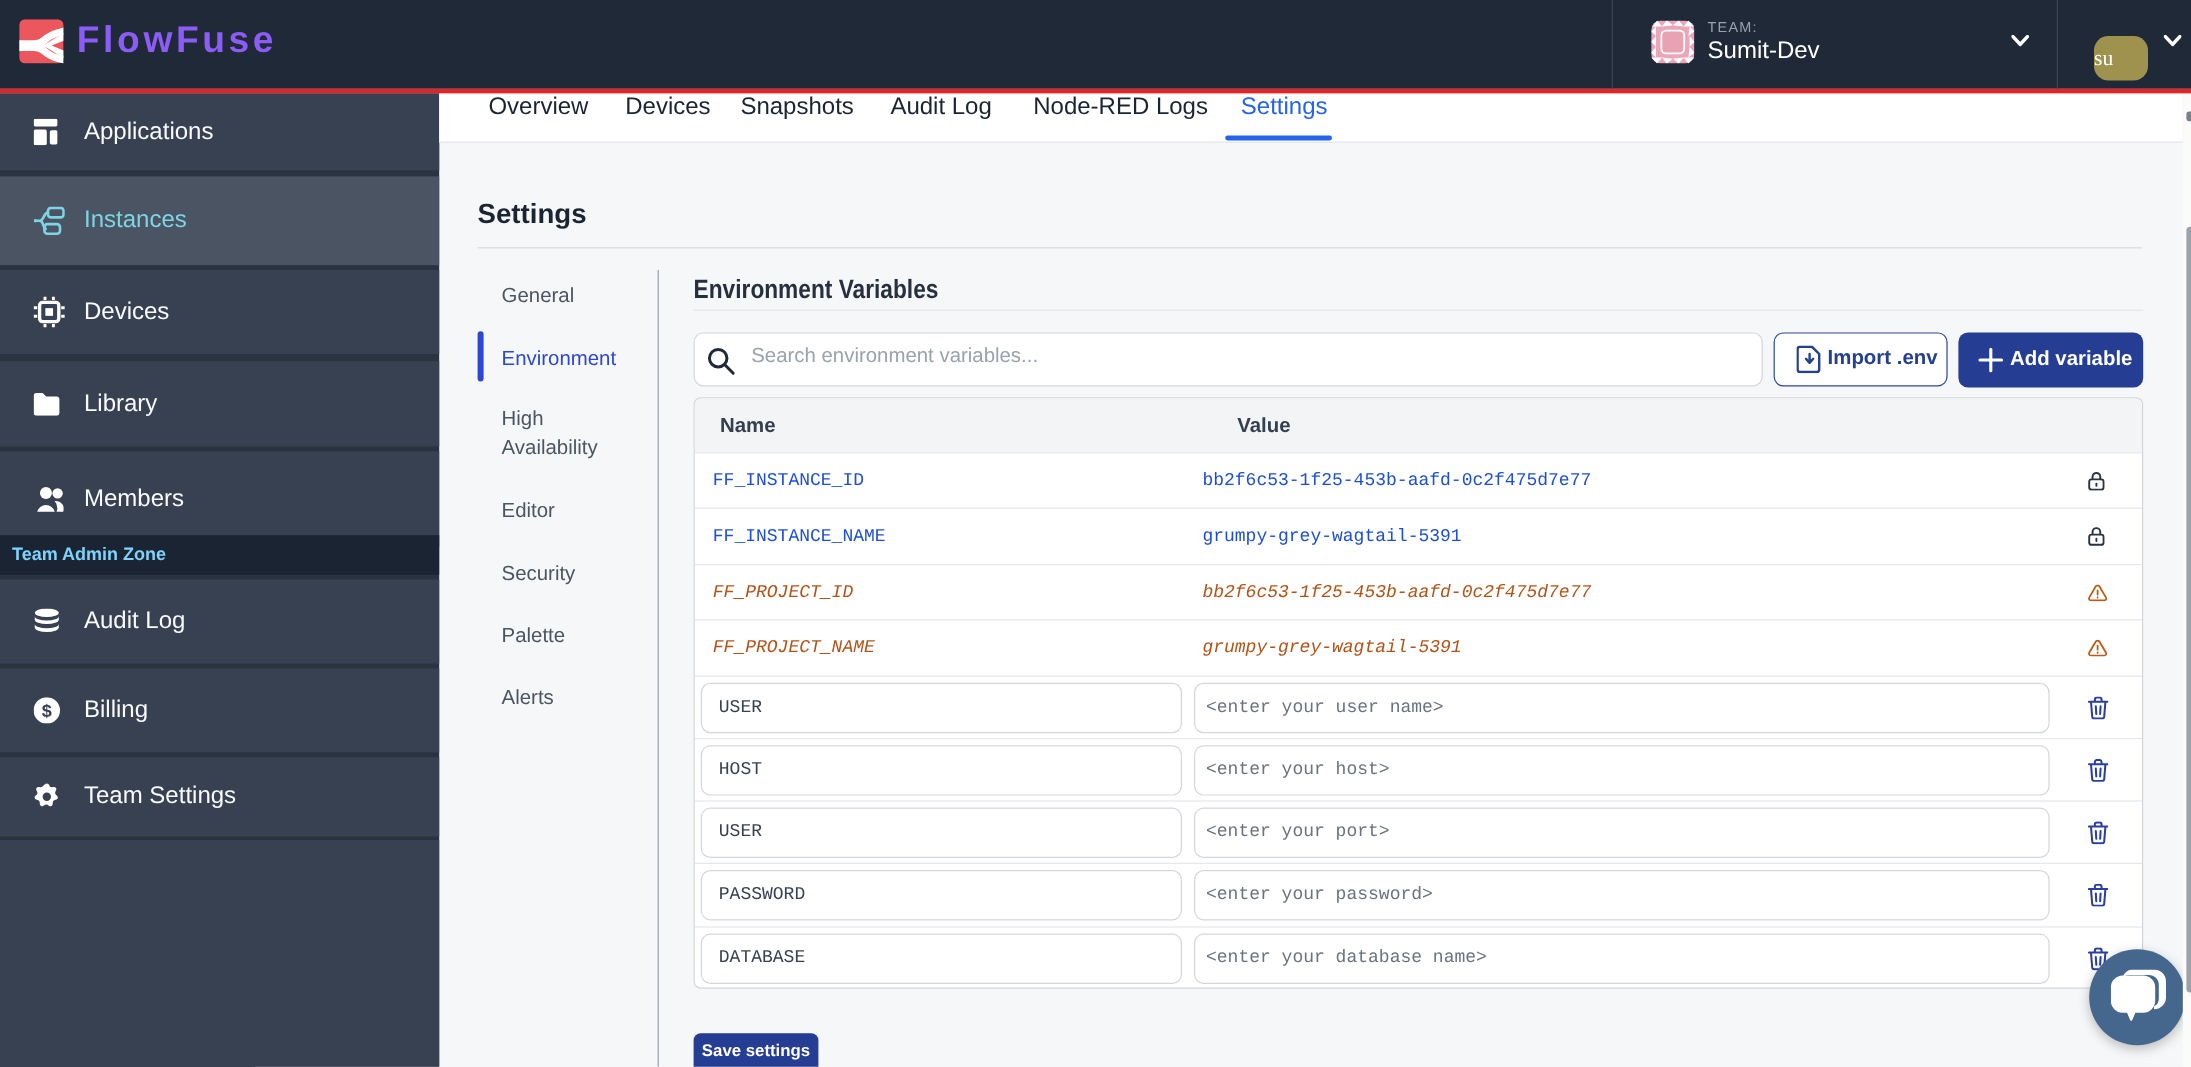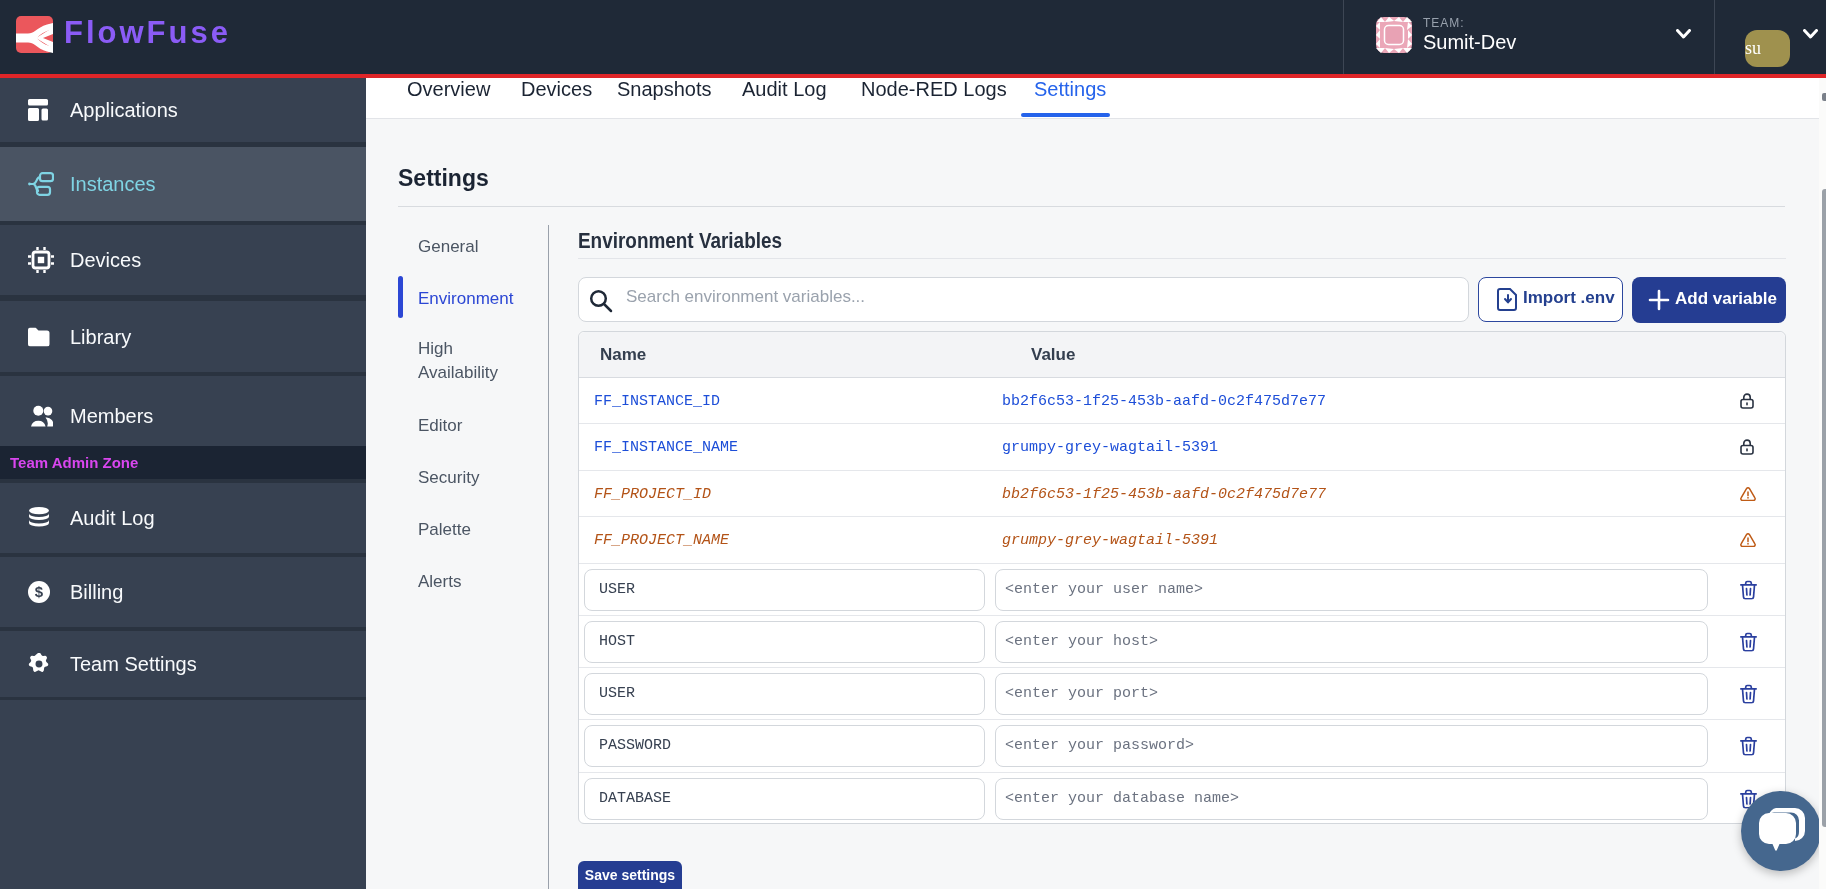--- a/index.html
+++ b/index.html
@@ -16,21 +16,21 @@
   .teamname { position:absolute; left:1423px; top:31px; font-size:20px; color:#fff; }
   .suavatar { position:absolute; left:1745px; top:30px; width:45px; height:37px; border-radius:12px; background:#9f914e; color:#fff; font-size:18px; font-family:"Liberation Serif", serif; text-align:left; line-height:36px; }
 
   
   .sidebar { position:absolute; left:0; top:78px; width:366px; height:811px; background:#2a3340;padding-left:20px; }
   .sitem { position:absolute; left:0; width:366px; background:#374151; color:#f8fafc; font-size:20px; }
   .sitem .lbl { position:absolute; left:70px; top:50%; transform:translateY(-50%); }
   .sitem svg { position:absolute; left:28px; top:50%; transform:translateY(-50%); }
   .sactive { background:#4a5463; }
   .sactive .lbl { color:#7fd4e4; }
-  .tazone { position:absolute; left:0; top:368px; width:366px; height:33px; background:#1b2433; color:#d946ef; font-size:15px; font-weight:bold; line-height:33px; padding-left:10px; }
+  .tazone { position:absolute; left:0; top:368px; width:366px; height:33px; background:#1b2433; color:#7dd3fc; font-size:15px; font-weight:bold; line-height:33px; padding-left:10px; }
 
   
   .tabbar { position:absolute; left:366px; top:78px; width:1453px; height:41px; background:#fff; border-bottom:1px solid #e2e4e8; }
   .tab { position:absolute; top:78px; font-size:20px; color:#1b2433; }
   .tabactive { color:#2563eb; }
   .tabline { position:absolute; left:1021px; top:113px; width:89px; height:4px; border-radius:2px; background:#2563eb; }
 
   
   .h2settings { position:absolute; left:398px; top:165px; font-size:23px; font-weight:bold; color:#1b2433; }
   .mainhr { position:absolute; left:398px; top:206px; width:1387px; height:1px; background:#d8dbdf; }

